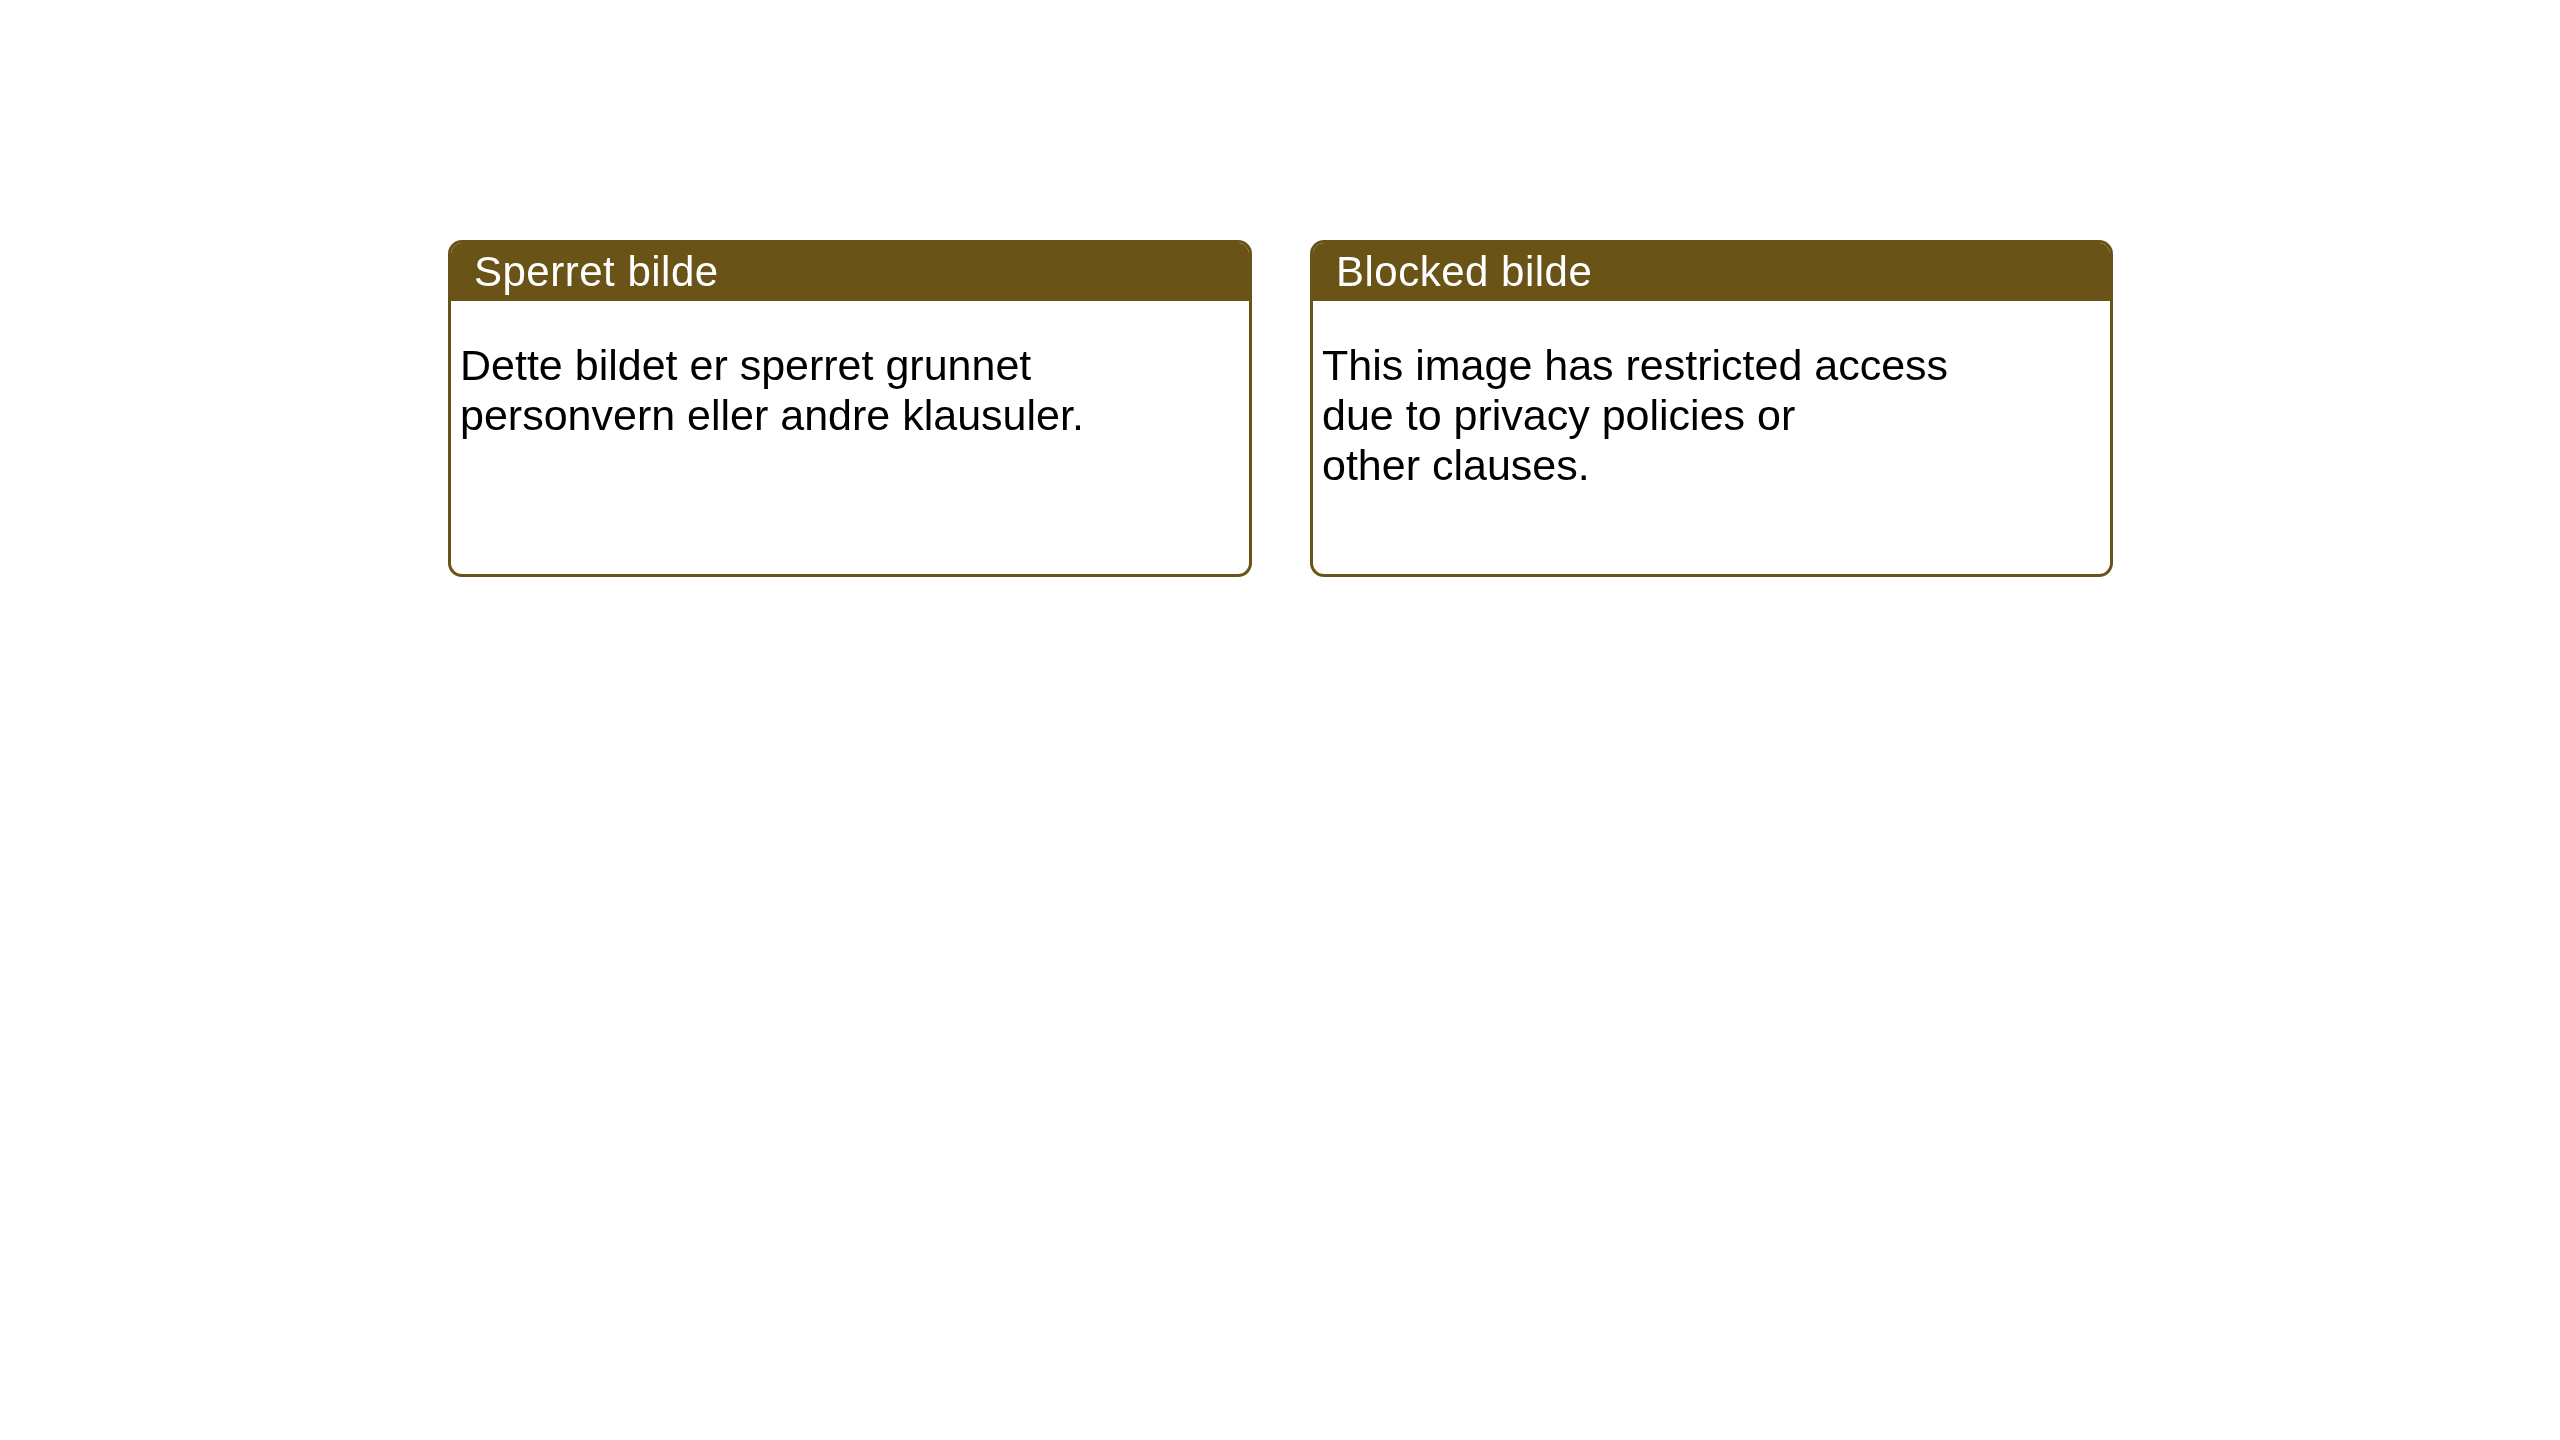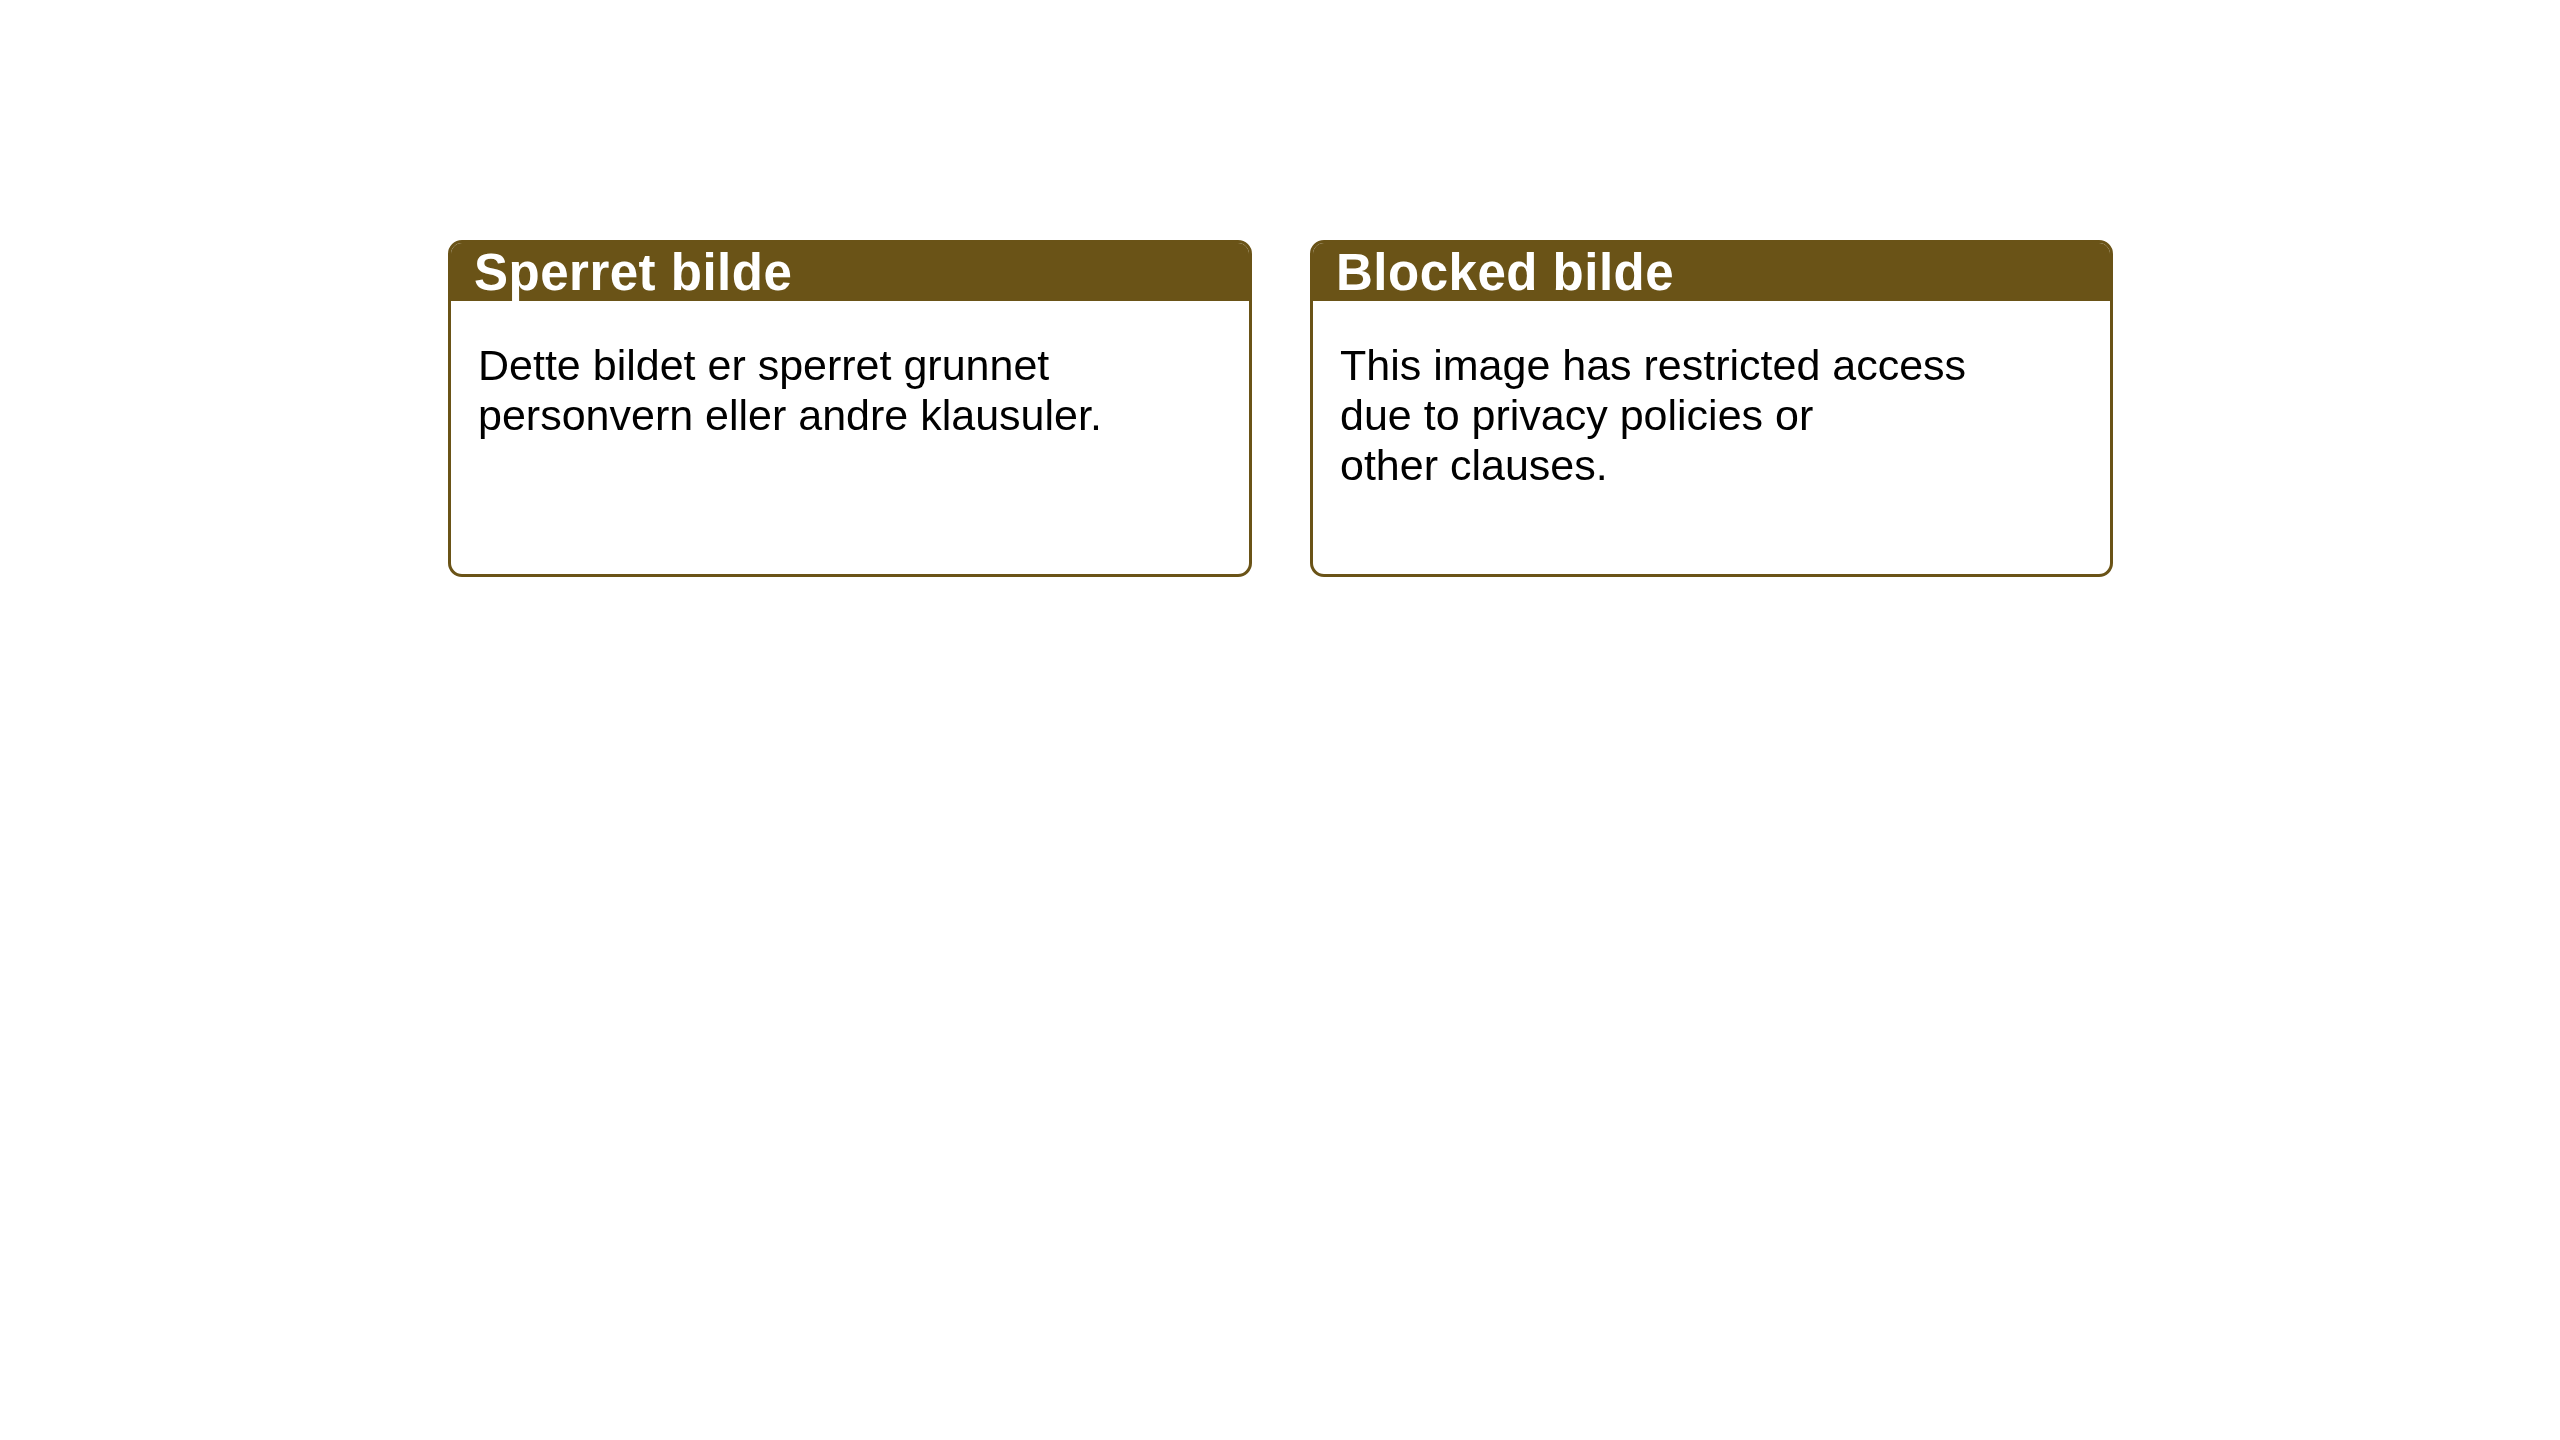--- a/index.html
+++ b/index.html
@@ -36,27 +36,27 @@
   .notice-card.right { left: 1310px; width: 803px; }
   .card-header {
     height: 58px;
     background: var(--accent);
     display: flex;
     align-items: center;
     padding-left: 23px;
   }
   .card-title {
     color: var(--title-color);
-    font-size: 51px;
-    font-weight: 700;
+    font-size: 42px;
+    font-weight: 400;
     letter-spacing: 0.5px;
     white-space: nowrap;
   }
   .card-body {
-    padding: 39px 27px 0 27px;
+    padding: 39px 27px 0 9px;
   }
   .card-body-text {
     color: var(--body-color);
     font-size: 43px;
     line-height: 50px;
     white-space: pre-line;
   }
 </style>
 </head>
 <body>

